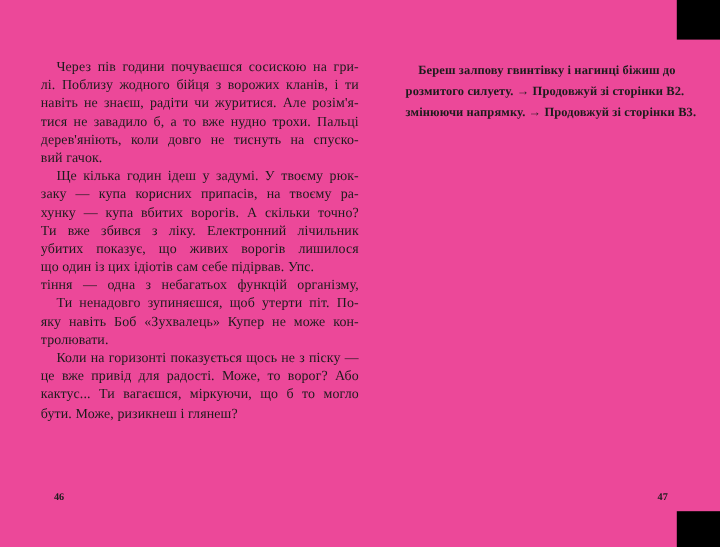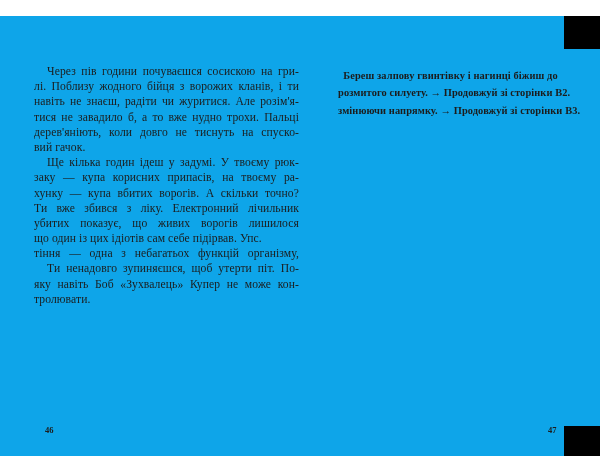--- a/index.html
+++ b/index.html
@@ -4,21 +4,21 @@
 <style>
   html, body { margin: 0; padding: 0; }
   body {
     width: 600px; height: 456px;
     background: #ffffff;
     position: relative;
     overflow: hidden;
     font-family: "Liberation Serif", "DejaVu Serif", serif;
     color: #1c1c1c;
   }
-  .spread { position: absolute; inset: 0; background: #0ea5e9; margin-top: 16px; }
+  .spread { position: absolute; inset: 0; background: #ec4899; }
 
   
   .left-text {
     position: absolute;
     left: 34px; top: 48px; width: 265px;
     font-size: 11.6px;
     font-weight: 500;
     letter-spacing: 0.1px;
   }
   .left-text .para { margin: 0; }
@@ -39,21 +39,21 @@
     left: 338px; top: 51px; width: 225px;
     font-size: 10.4px;
     font-weight: 700;
     letter-spacing: 0.1px;
   }
   .right-text .para { margin: 0; }
   .right-text .line {
     white-space: nowrap;
     height: 17.4px;
     line-height: 17.4px;
-    text-align: center;
+    text-align: right;
   }
 
   
   .pagenum {
     position: absolute;
     top: 409px;
     font-size: 8.5px;
     font-weight: 700;
     line-height: 10px;
     font-family: Liberation Serif, serif;
@@ -91,20 +91,26 @@
         <div class="line">Ти вже збився з ліку. Електронний лічильник</div>
         <div class="line">убитих показує, що живих ворогів лишилося</div>
         <div class="line last">що один із цих ідіотів сам себе підірвав. Упс.</div>
       </div>
     <div class="para">
         <div class="line">тіння — одна з небагатьох функцій організму,</div>
         <div class="line first">Ти ненадовго зупиняєшся, щоб утерти піт. По-</div>
         <div class="line">яку навіть Боб «Зухвалець» Купер не може кон-</div>
         <div class="line last">тролювати.</div>
       </div>
+    <div class="para">
+        <div class="line first">Коли на горизонті показується щось не з піску —</div>
+        <div class="line">це вже привід для радості. Може, то ворог? Або</div>
+        <div class="line">кактус... Ти вагаєшся, міркуючи, що б то могло</div>
+        <div class="line last">бути. Може, ризикнеш і глянеш?</div>
+      </div>
   </div>
 
   <div class="right-text">
     <div class="para">
         <div class="line first">Береш залпову гвинтівку і нагинці біжиш до</div>
         <div class="line last">розмитого силуету. → Продовжуй зі сторінки В2.</div>
       </div>
     <div class="para">
         <div class="line last">змінюючи напрямку. → Продовжуй зі сторінки В3.</div>
       </div>

